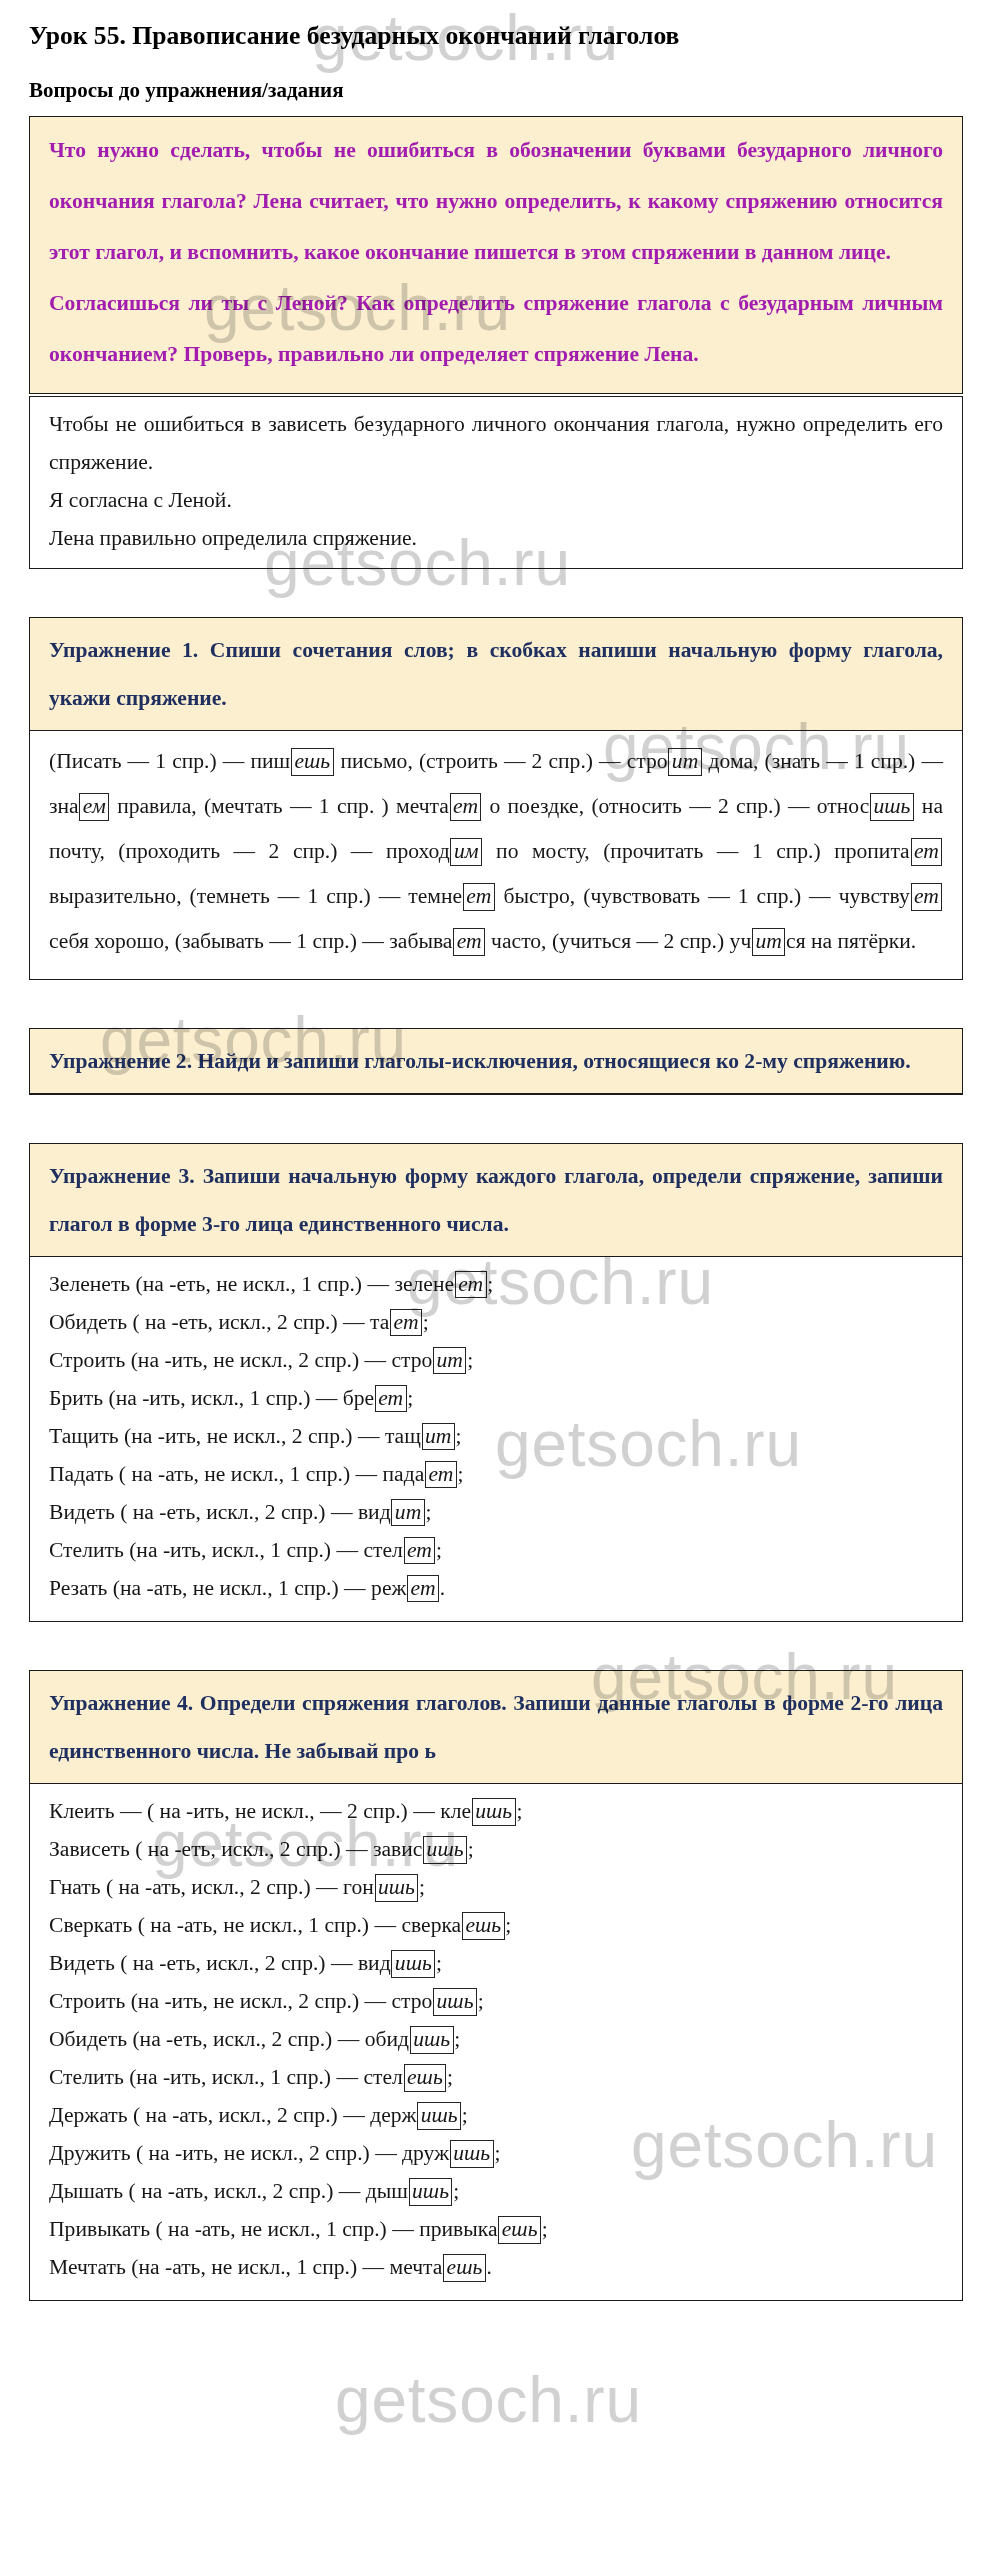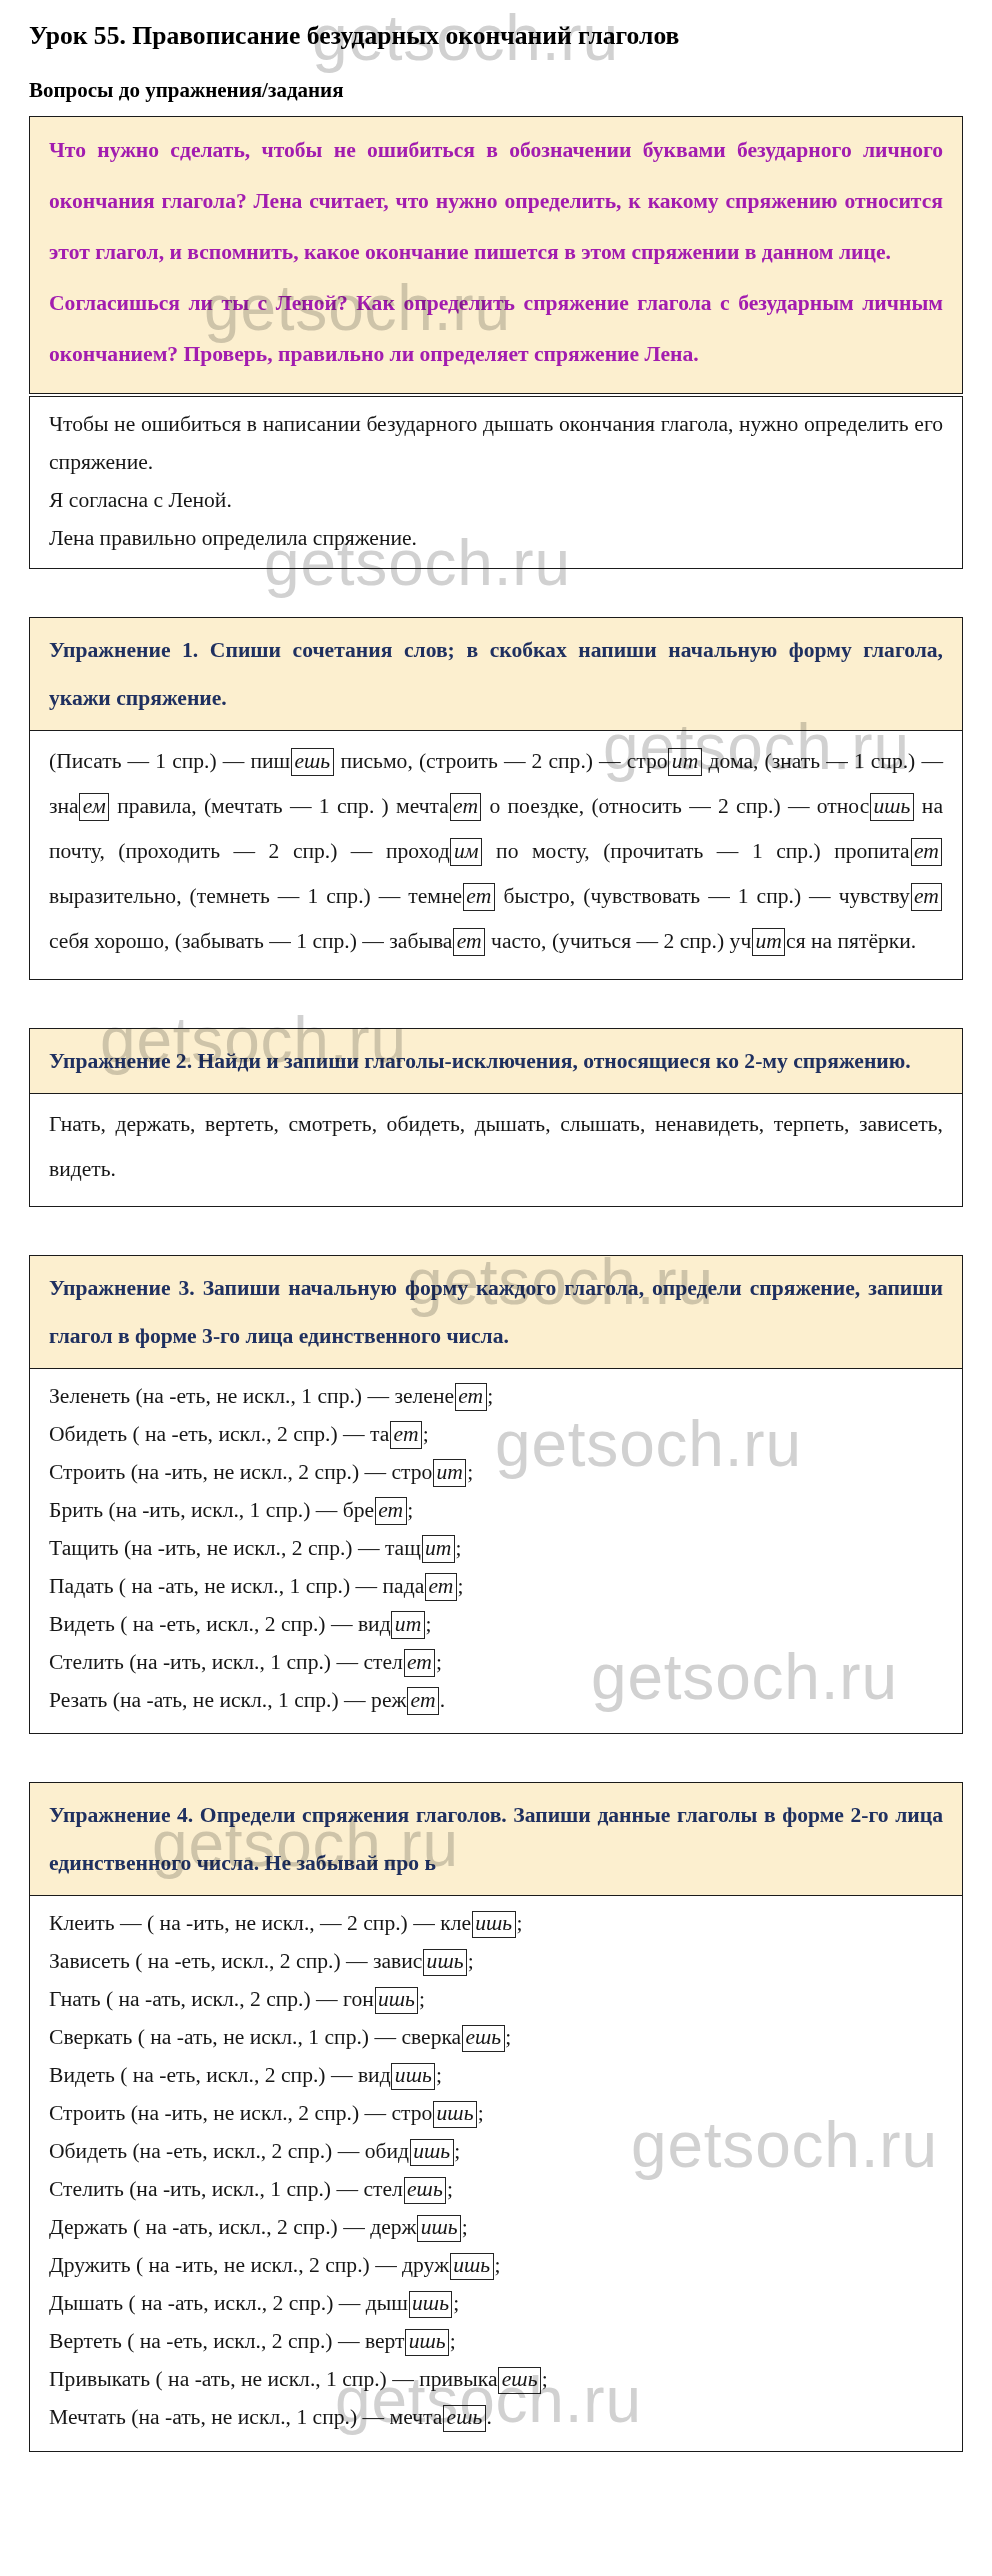--- a/index.html
+++ b/index.html
@@ -91,41 +91,38 @@
   <h1 class="page-title">Урок 55. Правописание безударных окончаний глаголов</h1>
 
   <h2 class="section-subtitle">Вопросы до упражнения/задания</h2>
 
   <section class="box question-box">
       <p>Что нужно сделать, чтобы не ошибиться в обозначении буквами безударного личного окончания глагола? Лена считает, что нужно определить, к какому спряжению относится этот глагол, и вспомнить, какое окончание пишется в этом спряжении в данном лице.</p>
       <p>Согласишься ли ты с Леной? Как определить спряжение глагола с безударным личным окончанием? Проверь, правильно ли определяет спряжение Лена.</p>
     </section>
 
   <section class="box answer-box">
-      <p>Чтобы не ошибиться в написании безударного дышать окончания глагола, нужно определить его спряжение.</p>
+      <p>Чтобы не ошибиться в зависеть безударного личного окончания глагола, нужно определить его спряжение.</p>
       <p>Я согласна с Леной.</p>
       <p>Лена правильно определила спряжение.</p>
     </section>
 
   <div>
       <section class="box exercise">
         <header class="ex-header">
           <p>Упражнение 1. Спиши сочетания слов; в скобках напиши начальную форму глагола, укажи спряжение.</p>
         </header>
         <div class="ex-body para">
           <p>(Писать — 1 спр.) — пиш<span class="ending">ешь</span> письмо, (строить — 2 спр.) — стро<span class="ending">ит</span> дома, (знать — 1 спр.) — зна<span class="ending">ем</span> правила, (мечтать — 1 спр. ) мечта<span class="ending">ет</span> о поездке, (относить — 2 спр.) — относ<span class="ending">ишь</span> на почту, (проходить — 2 спр.) — проход<span class="ending">им</span> по мосту, (прочитать — 1 спр.) пропита<span class="ending">ет</span> выразительно, (темнеть — 1 спр.) — темне<span class="ending">ет</span> быстро, (чувствовать — 1 спр.) — чувству<span class="ending">ет</span> себя хорошо, (забывать — 1 спр.) — забыва<span class="ending">ет</span> часто, (учиться — 2 спр.) уч<span class="ending">ит</span>ся на пятёрки.</p>
         </div>
       </section>
       <section class="box exercise">
         <header class="ex-header">
           <p>Упражнение 2. Найди и запиши глаголы-исключения, относящиеся ко 2-му спряжению.</p>
         </header>
-        <div class="ex-body para">
-          <p>Гнать, держать, вертеть, смотреть, обидеть, дышать, слышать, ненавидеть, терпеть, зависеть, видеть.</p>
-        </div>
       </section>
       <section class="box exercise">
         <header class="ex-header">
           <p>Упражнение 3. Запиши начальную форму каждого глагола, определи спряжение, запиши глагол в форме 3-го лица единственного числа.</p>
         </header>
         <div class="ex-body list">
           <p>Зеленеть (на -еть, не искл., 1 спр.) — зелене<span class="ending">ет</span>;</p>
           <p>Обидеть ( на -еть, искл., 2 спр.) — та<span class="ending">ет</span>;</p>
           <p>Строить (на -ить, не искл., 2 спр.) — стро<span class="ending">ит</span>;</p>
           <p>Брить (на -ить, искл., 1 спр.) — бре<span class="ending">ет</span>;</p>
@@ -145,21 +142,20 @@
           <p>Зависеть ( на -еть, искл., 2 спр.) — завис<span class="ending">ишь</span>;</p>
           <p>Гнать ( на -ать, искл., 2 спр.) — гон<span class="ending">ишь</span>;</p>
           <p>Сверкать ( на -ать, не искл., 1 спр.) — сверка<span class="ending">ешь</span>;</p>
           <p>Видеть ( на -еть, искл., 2 спр.) — вид<span class="ending">ишь</span>;</p>
           <p>Строить (на -ить, не искл., 2 спр.) — стро<span class="ending">ишь</span>;</p>
           <p>Обидеть (на -еть, искл., 2 спр.) — обид<span class="ending">ишь</span>;</p>
           <p>Стелить (на -ить, искл., 1 спр.) — стел<span class="ending">ешь</span>;</p>
           <p>Держать ( на -ать, искл., 2 спр.) — держ<span class="ending">ишь</span>;</p>
           <p>Дружить ( на -ить, не искл., 2 спр.) — друж<span class="ending">ишь</span>;</p>
           <p>Дышать ( на -ать, искл., 2 спр.) — дыш<span class="ending">ишь</span>;</p>
-          <p>Вертеть ( на -еть, искл., 2 спр.) — верт<span class="ending">ишь</span>;</p>
           <p>Привыкать ( на -ать, не искл., 1 спр.) — привыка<span class="ending">ешь</span>;</p>
           <p>Мечтать (на -ать, не искл., 1 спр.) — мечта<span class="ending">ешь</span>.</p>
         </div>
       </section>
     </div>
 
 <div class="watermark" style="left: 312px; top: 6.4px;">getsoch.ru</div>
     <div class="watermark" style="left: 204px; top: 276px;">getsoch.ru</div>
     <div class="watermark" style="left: 264px; top: 531px;">getsoch.ru</div>
     <div class="watermark" style="left: 603px; top: 715px;">getsoch.ru</div>

